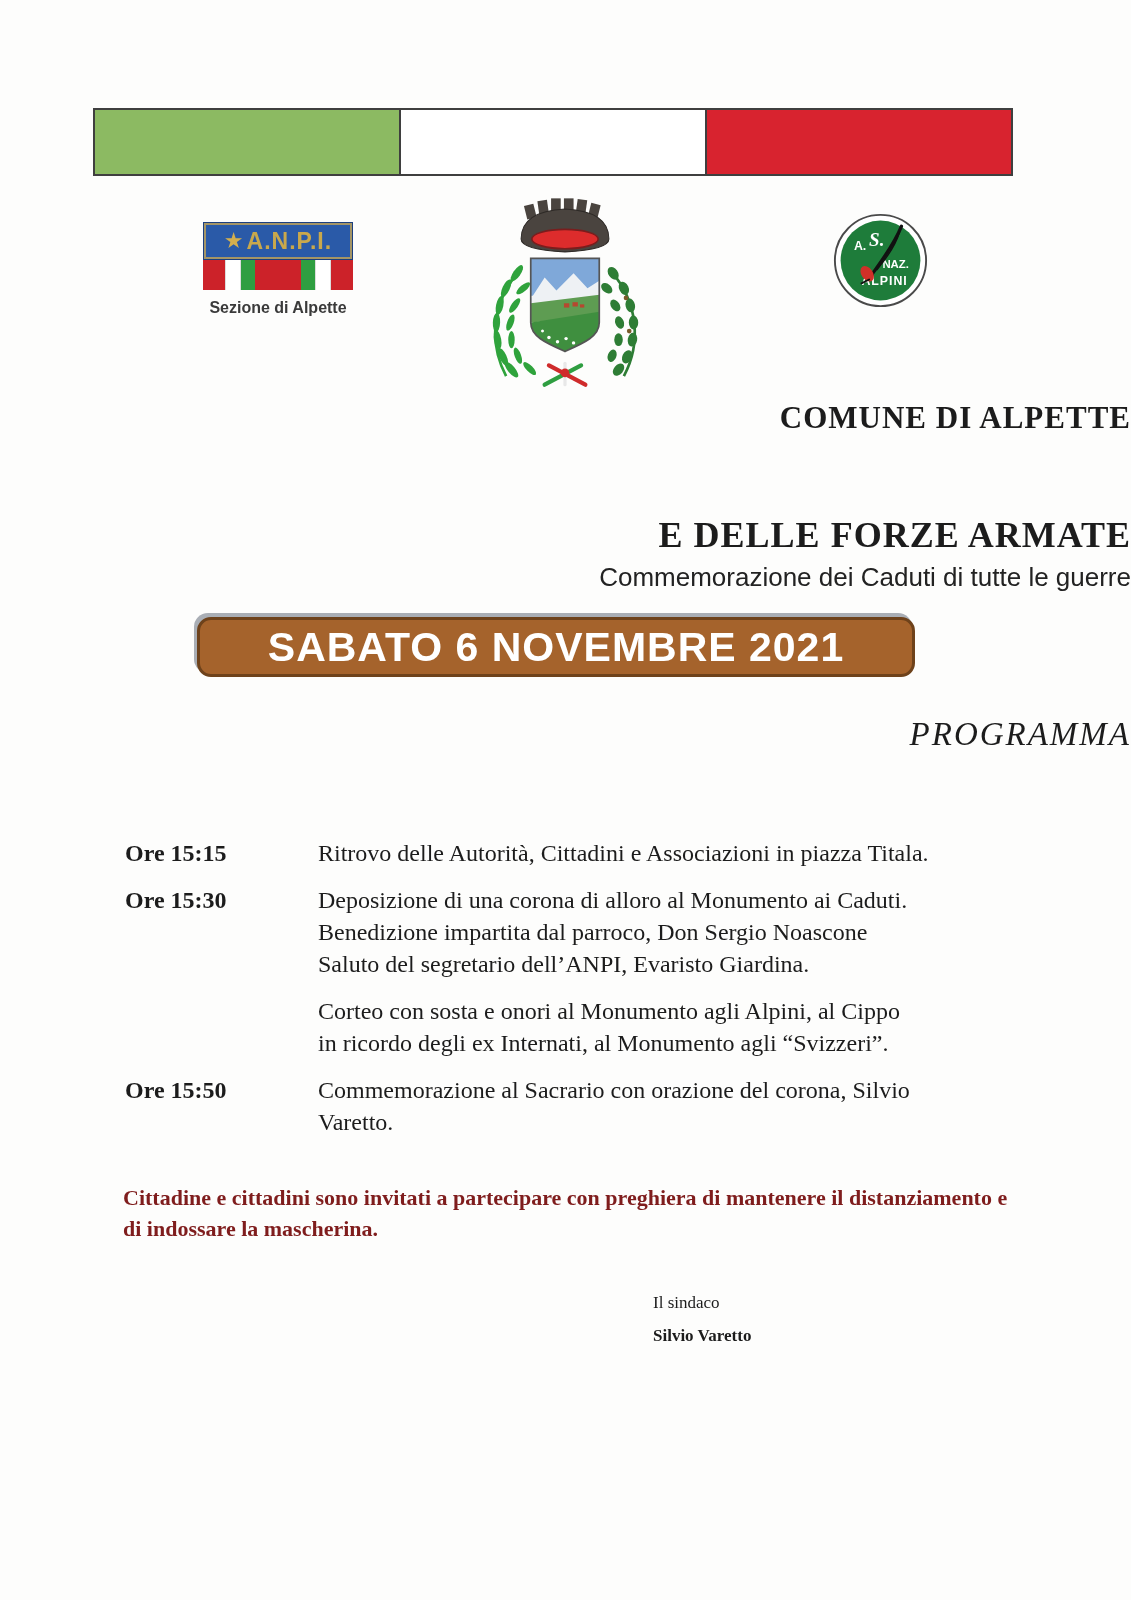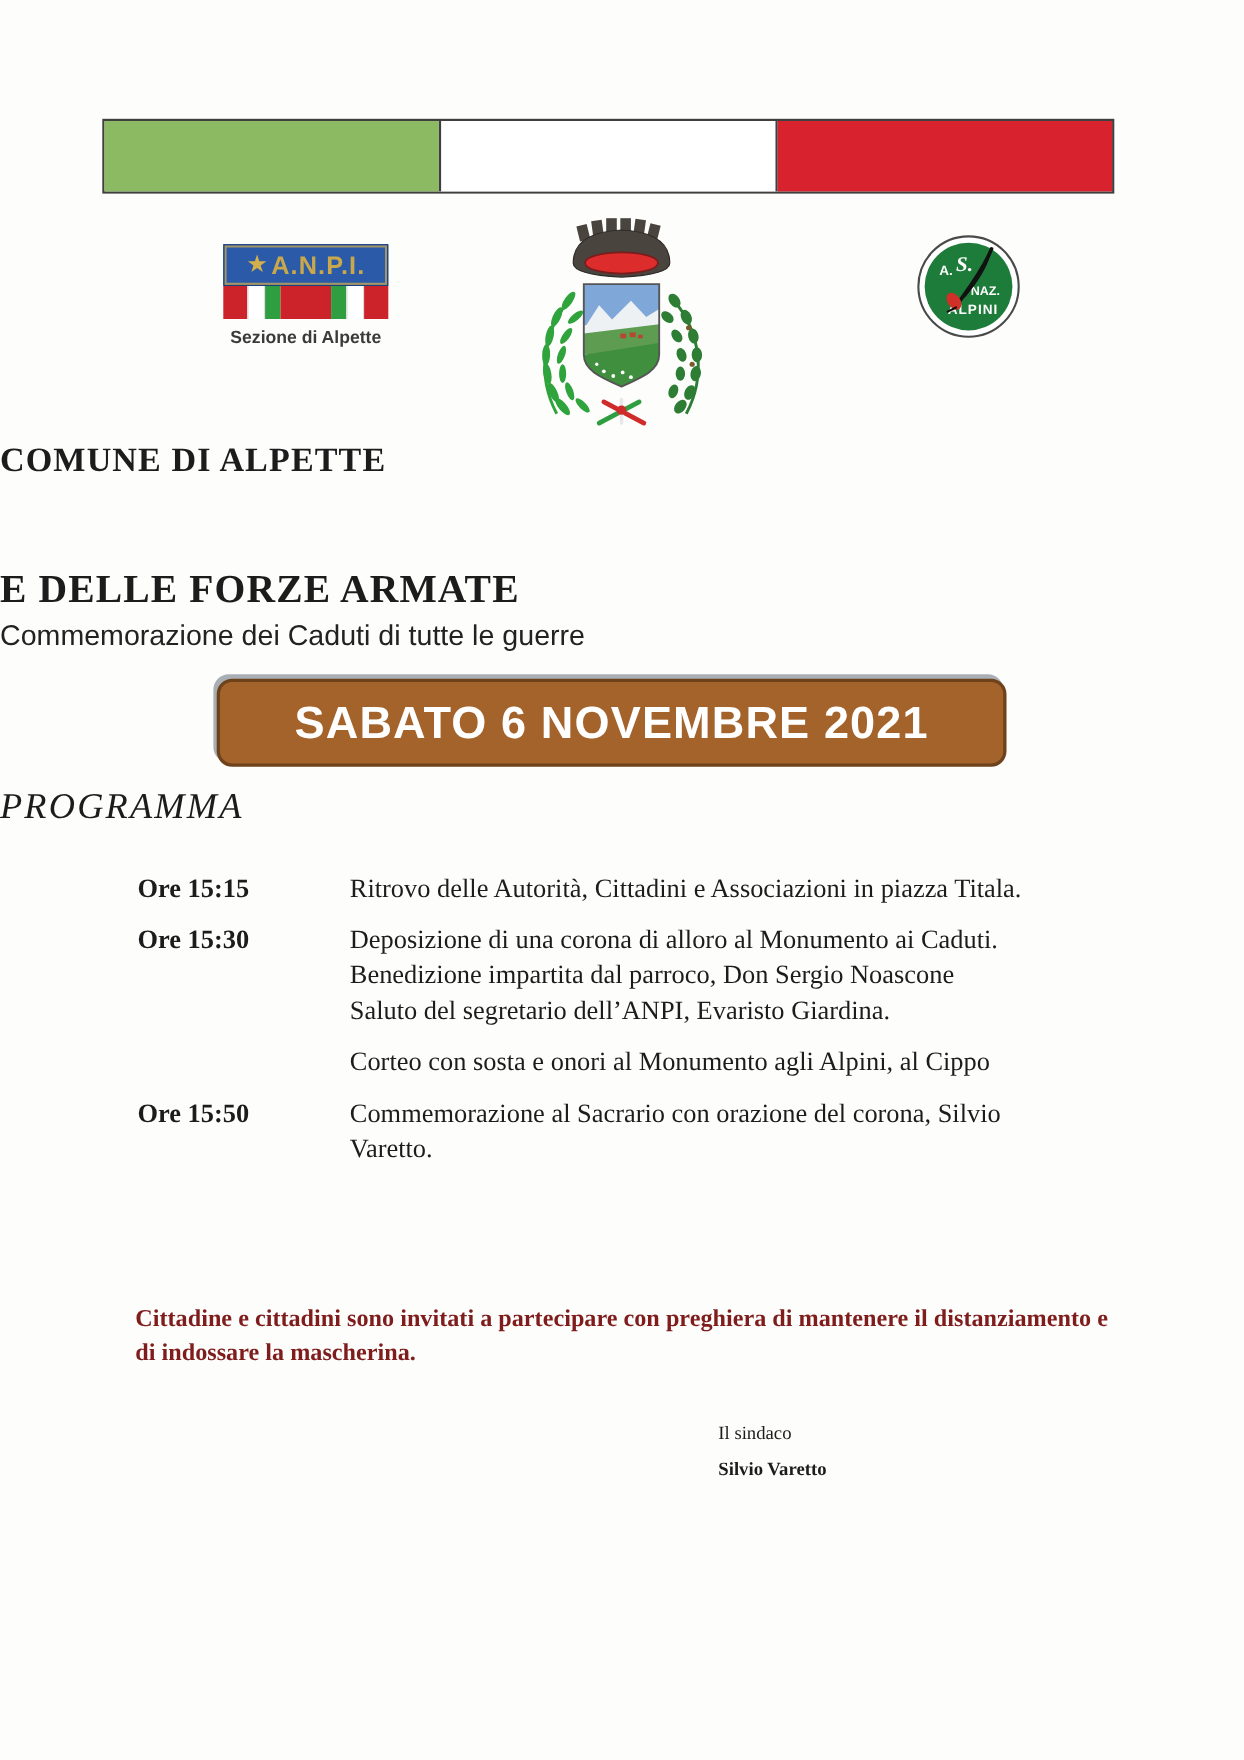--- a/index.html
+++ b/index.html
@@ -37,40 +37,40 @@
   .rb-green{background:#2f9e41;}
   .w14{width:15%;} .w9{width:9.5%;} .w28{width:32%;}
   .anpi-caption{
     margin-top:9px;font-family:"Liberation Sans","DejaVu Sans",sans-serif;
     font-size:16px;font-weight:bold;color:#3a3a3a;
   }
   
   .crest{position:absolute;left:474px;top:196px;}
   .alpini{position:absolute;left:833px;top:213px;}
   
-  .center-line{position:absolute;left:0;width:100%;text-align:left;}
+  .center-line{position:absolute;left:0;width:100%;text-align:right;}
   .municipality{top:400px;font-size:31px;font-weight:bold;letter-spacing:1px;}
   .title1{top:467px;font-size:36px;font-weight:bold;}
   .title2{top:514px;font-size:36px;font-weight:bold;letter-spacing:1px;}
   .subtitle{top:562px;font-family:"Liberation Sans","DejaVu Sans",sans-serif;font-size:26px;color:#222;}
   
   .banner{
-    position:absolute;left:197px;top:617px;width:718px;height:80px;
+    position:absolute;left:197px;top:617px;width:718px;height:60px;
     box-sizing:border-box;border:3px solid var(--banner-border,#6e421b);
     border-radius:14px;background:var(--banner-bg,#a5632c);
     display:flex;align-items:center;justify-content:center;
     box-shadow:-3px -4px 0 #a9aeb5;
   }
   .banner-label{
     color:#ffffff;font-family:"Liberation Sans","DejaVu Sans",sans-serif;
     font-size:41px;font-weight:bold;letter-spacing:1px;
   }
   .program-heading{top:716px;font-size:33px;letter-spacing:2px;font-style:italic;}
   
-  .program-list{position:absolute;left:125px;top:792px;width:885px;font-family:Liberation Serif, serif;}
+  .program-list{position:absolute;left:125px;top:837px;width:885px;font-family:Liberation Serif, serif;}
   .program-row{display:flex;margin-bottom:15px;}
   .program-time{width:193px;flex-shrink:0;font-size:24px;font-weight:bold;line-height:32px;}
   .program-description{font-size:24px;line-height:32px;}
   
   .notice{
     position:absolute;left:123px;top:1182px;width:885px;
     font-size:22px;font-weight:bold;line-height:31px;color:#7f1d1d;
   }
   .signature{position:absolute;left:653px;top:1286px;width:320px;text-align:left;font-size:17px;line-height:33px;}
   .signature-name{font-weight:bold;}
@@ -223,20 +223,21 @@
           <div>Deposizione di una corona di alloro al Monumento ai Caduti.</div>
           <div>Benedizione impartita dal parroco, Don Sergio Noascone</div>
           <div>Saluto del segretario dell’ANPI, Evaristo Giardina.</div>
         </div>
     </div>
 
     <div class="program-row">
       <div class="program-time"></div>
       <div class="program-description">
           <div>Corteo con sosta e onori al Monumento agli Alpini, al Cippo</div>
+          <div>in ricordo degli ex Internati, al Monumento agli “Svizzeri”.</div>
         </div>
     </div>
 
     <div class="program-row">
       <div class="program-time">Ore 15:50</div>
       <div class="program-description">
           <div>Commemorazione al Sacrario con orazione del corona, Silvio</div>
           <div>Varetto.</div>
         </div>
     </div>

